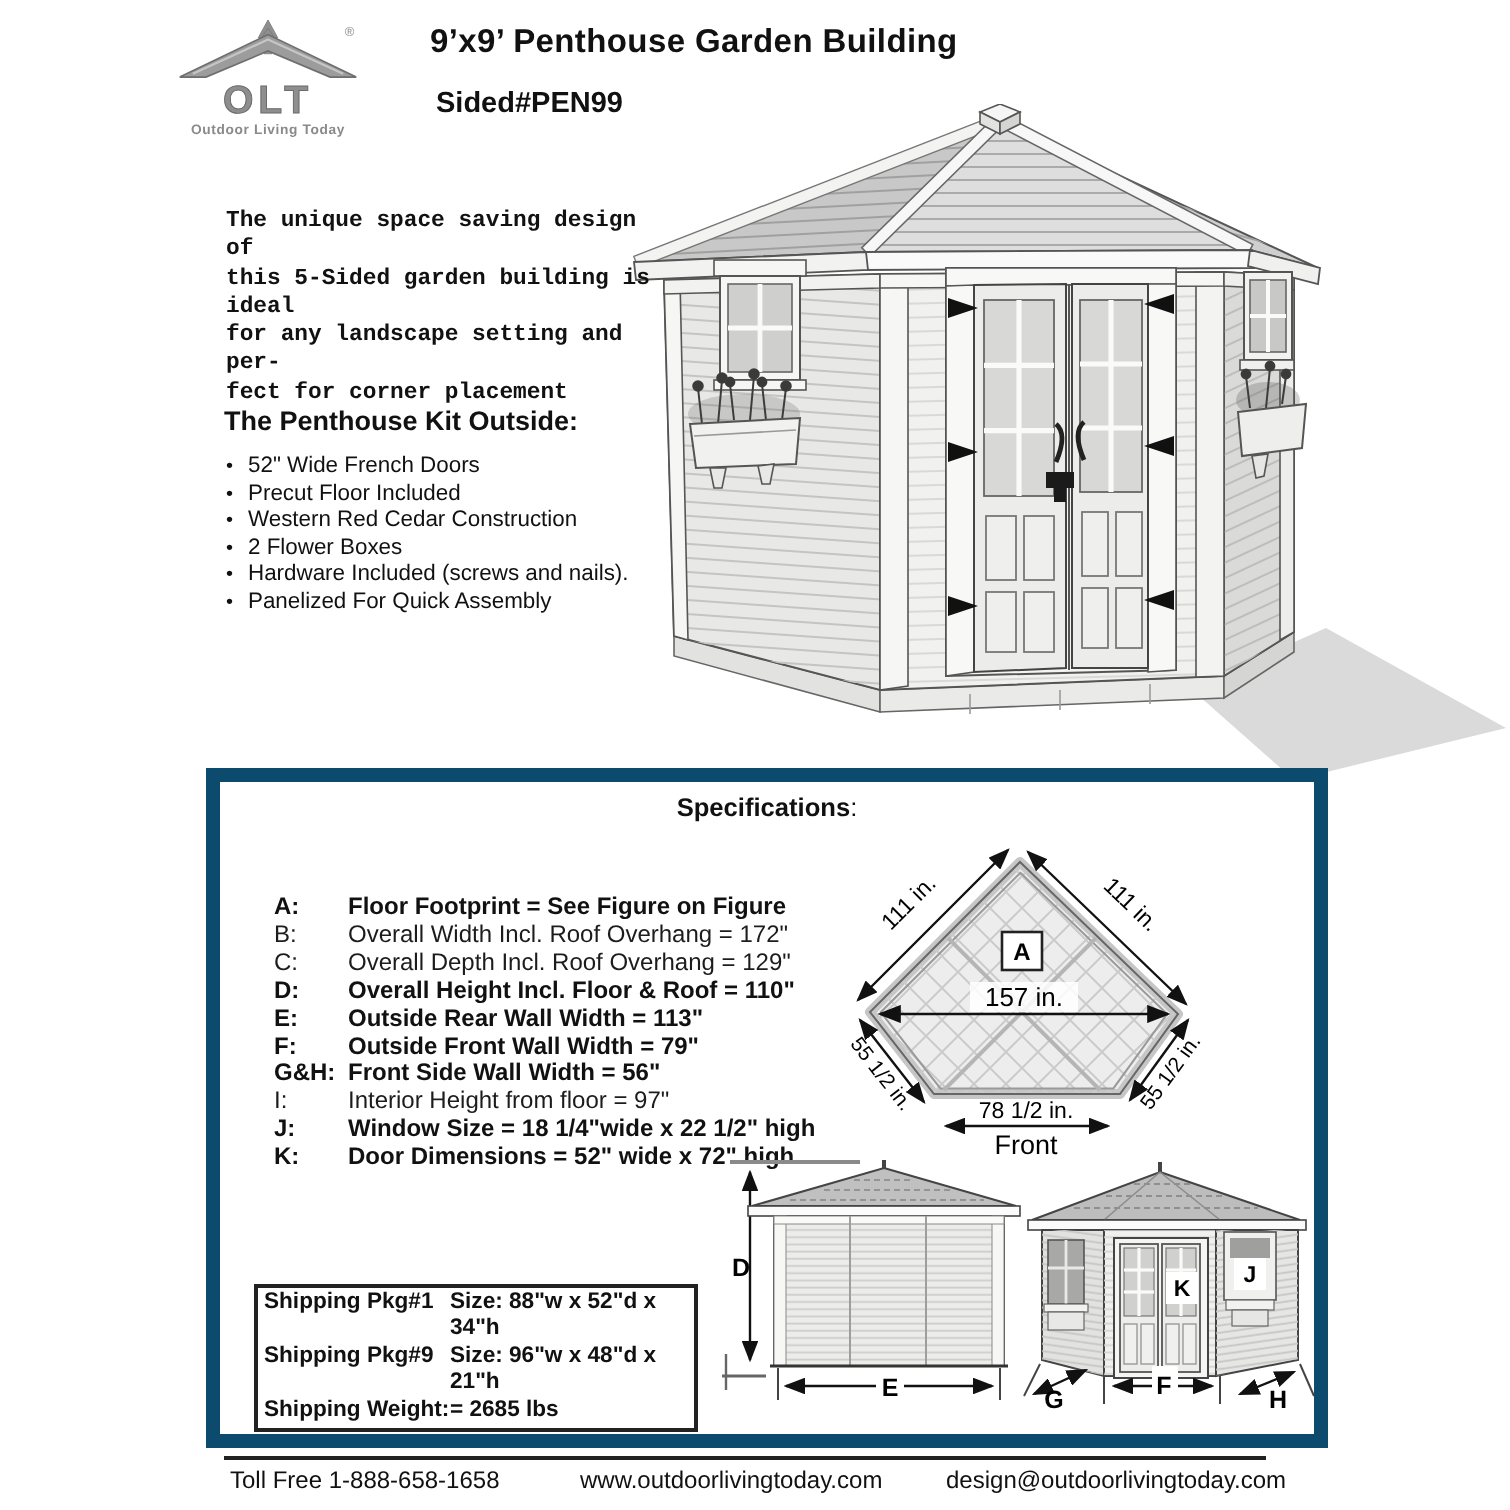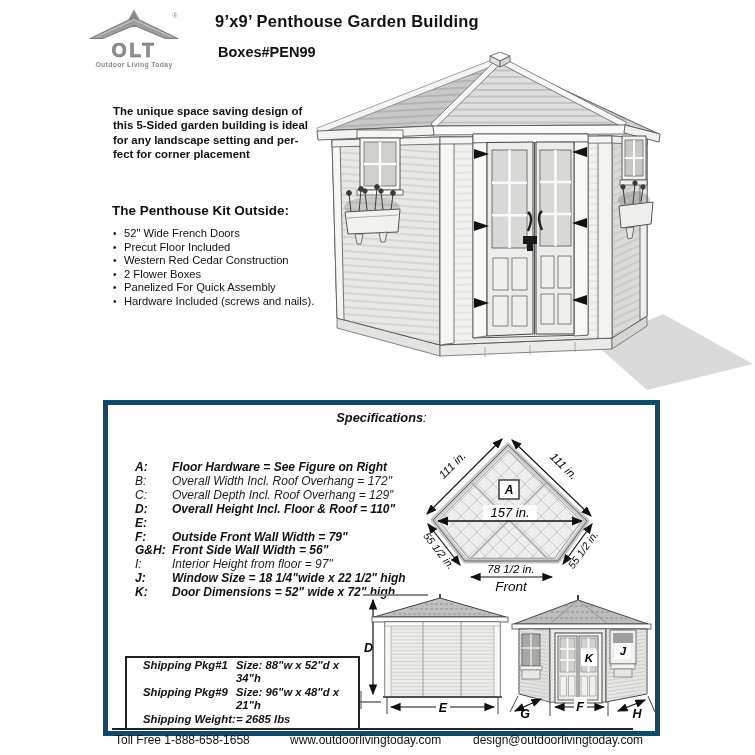--- a/index.html
+++ b/index.html
@@ -4,36 +4,36 @@
 <style>
   html,body{margin:0;padding:0;background:#fff;}
   #page{position:relative;width:755px;height:755px;background:#fff;overflow:hidden;
         font-family:"Liberation Sans",sans-serif;color:#111;}
   .abs{position:absolute;}
   
   #title{left:215px;top:12px;font-size:16.5px;font-weight:bold;letter-spacing:.2px;}
   #item{left:218px;top:44px;font-size:14.5px;font-weight:bold;}
   
   #desc{left:113px;top:104px;width:218px;font-size:11.4px;font-weight:bold;
-        line-height:14.3px;white-space:pre-line;}
+        line-height:14.3px;white-space:pre-line;font-family:Liberation Mono, monospace;}
   #kit-head{left:112px;top:203px;font-size:13.5px;font-weight:bold;}
   #kit{left:113px;top:227px;font-size:11.2px;line-height:13.6px;}
   #kit .ki{position:relative;padding-left:11px;}
   #kit .ki::before{content:"•";position:absolute;left:0;top:0;font-size:10px;}
   
-  #specbox{left:103px;top:400px;width:547px;height:326px;border:5px solid #0c4a6e;font-style:italic;}
+  #specbox{left:103px;top:384px;width:547px;height:326px;border:7px solid #0c4a6e;}
   #spectitle{left:0;top:5px;width:100%;text-align:center;font-size:12.8px;}
   #spectitle .b{font-weight:bold;}
   #specrows{left:27px;top:56px;font-size:12px;line-height:13.9px;}
   .srow{display:flex;}
   .srow .sl{width:37px;flex:none;}
   .srow.bold{font-weight:bold;}
   .srow.reg{font-weight:normal;color:#1c1c1c;}
   
-  #ship{left:17px;top:251px;width:212px;border:2px solid #222;padding:1px 3px 2px 16px;
+  #ship{left:17px;top:251px;width:212px;border:2px solid #222;padding:1px 3px 2px 3px;
         font-size:11.3px;font-weight:bold;line-height:13.4px;}
   .shrow{display:flex;}
   .shrow .shn{width:93px;flex:none;}
   
   #frule{left:112px;top:728px;width:521px;height:2px;background:#222;}
   .ftxt{top:733px;font-size:12px;}
   #fphone{left:115px;} #fsite{left:290px;} #femail{left:473px;}
   svg text{font-family:"Liberation Sans",sans-serif;}
 </style>
 </head>
@@ -48,21 +48,21 @@
       <rect x="57.5" y="16" width="5" height="6" fill="#8f8f8f"></rect>
       <polygon points="6,36 60,10 114,36 98,36 60,20 22,36" fill="#9c9c9c" stroke="#6e6e6e" stroke-width="1"></polygon>
       <path d="M14,34 L60,13 L106,34" fill="none" stroke="#cfcfcf" stroke-width="1.4" opacity=".8"></path>
     </g>
     <text x="110" y="11" font-size="8" fill="#8a8a8a" text-anchor="middle">®</text>
     <text x="60" y="58" text-anchor="middle" font-family="DejaVu Serif,serif" font-weight="bold" font-size="24" fill="#8e8e8e" stroke="#6a6a6a" stroke-width=".6" letter-spacing="3">OLT</text>
     <text x="60" y="71" text-anchor="middle" font-size="8.4" font-weight="bold" fill="#8a8a8a" letter-spacing=".4">Outdoor Living Today</text>
   </svg>
 
   <div class="abs" id="title">9’x9’ Penthouse Garden Building</div>
-  <div class="abs" id="item">Boxes#PEN99</div>
+  <div class="abs" id="item">Sided#PEN99</div>
 
   <svg class="abs" style="left:295px;top:52px" width="460" height="345" viewBox="0 0 460 345">
     <defs>
       <pattern id="pat-sidL" width="8" height="7" patternUnits="userSpaceOnUse" patternTransform="rotate(4)">
         <line x1="0" y1="6" x2="8" y2="6" stroke="#c4c4c2" stroke-width="1"></line>
         </pattern>
       <pattern id="pat-sidF" width="8" height="7" patternUnits="userSpaceOnUse" patternTransform="rotate(-1.5)">
         <line x1="0" y1="6" x2="8" y2="6" stroke="#d9d9d7" stroke-width="1"></line>
         </pattern>
       <pattern id="pat-sidR" width="8" height="7" patternUnits="userSpaceOnUse" patternTransform="rotate(-25)">
@@ -220,48 +220,49 @@
   <div class="abs" id="desc">The unique space saving design of
 this 5-Sided garden building is ideal
 for any landscape setting and per-
 fect for corner placement</div>
   <div class="abs" id="kit-head">The Penthouse Kit Outside:</div>
   <div class="abs" id="kit">
     <div class="ki">52" Wide French Doors</div>
     <div class="ki">Precut Floor Included</div>
     <div class="ki">Western Red Cedar Construction</div>
     <div class="ki">2 Flower Boxes</div>
+    <div class="ki">Hardware Included (screws and nails).</div>
     <div class="ki">Panelized For Quick Assembly</div>
-    <div class="ki">Hardware Included (screws and nails).</div>
   </div>
 
   <div class="abs" id="specbox">
     <div class="abs" id="spectitle">
       <span class="b">Specifications</span><span>:</span>
     </div>
 
     <div class="abs" id="specrows">
       <div class="srow bold">
           <span class="sl">A:</span>
-          <span>Floor Hardware = See Figure on Right</span>
+          <span>Floor Footprint = See Figure on Figure</span>
         </div>
       <div class="srow reg">
           <span class="sl">B:</span>
           <span>Overall Width Incl. Roof Overhang = 172"</span>
         </div>
       <div class="srow reg">
           <span class="sl">C:</span>
           <span>Overall Depth Incl. Roof Overhang = 129"</span>
         </div>
       <div class="srow bold">
           <span class="sl">D:</span>
           <span>Overall Height Incl. Floor &amp; Roof = 110"</span>
         </div>
       <div class="srow bold">
           <span class="sl">E:</span>
+          <span>Outside Rear Wall Width = 113"</span>
         </div>
       <div class="srow bold">
           <span class="sl">F:</span>
           <span>Outside Front Wall Width = 79"</span>
         </div>
       <div class="srow bold">
           <span class="sl">G&amp;H:</span>
           <span>Front Side Wall Width = 56"</span>
         </div>
       <div class="srow reg">

